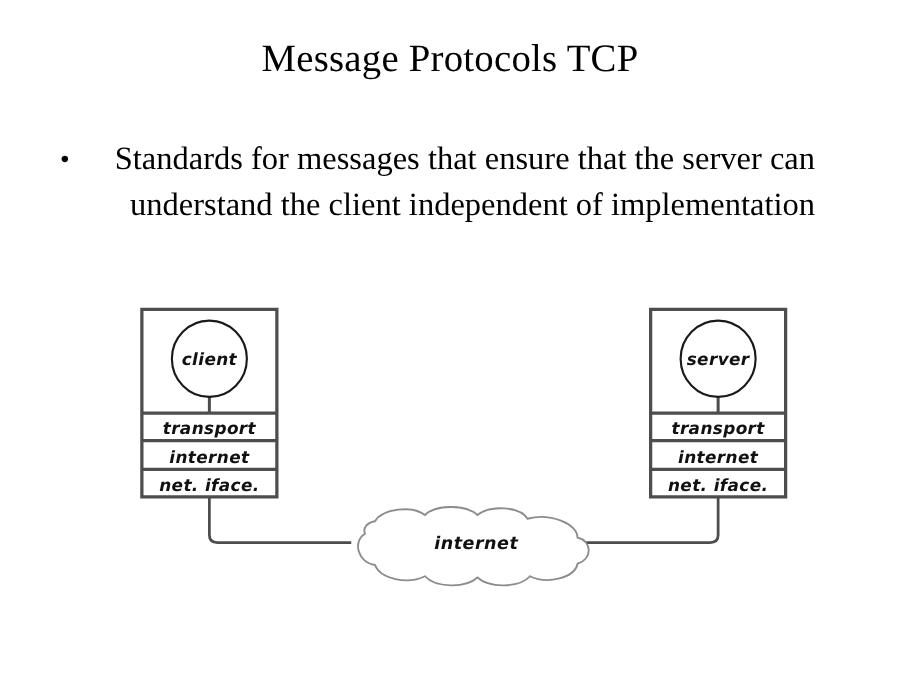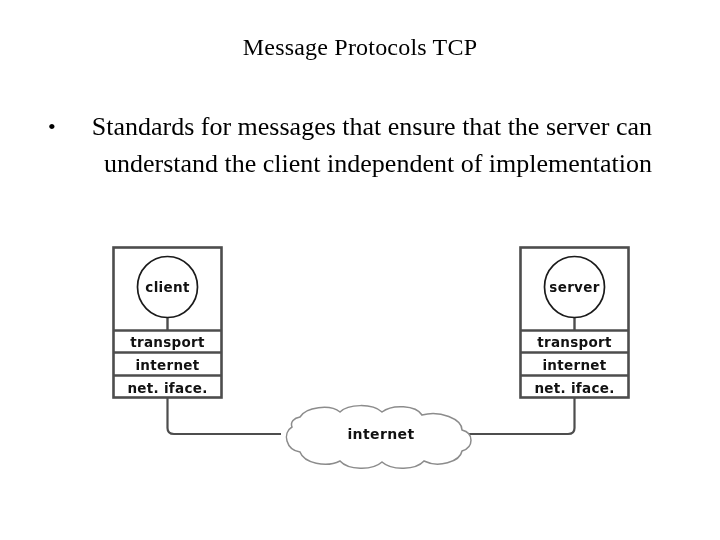--- a/index.html
+++ b/index.html
@@ -25,21 +25,21 @@
   }
 
   
   #slide-title {
     position: absolute;
     left: 0;
     top: 26px;
     width: 720px;
     text-align: center;
     font-family: "Liberation Serif", "DejaVu Serif", serif;
-    font-size: 24px;
+    font-size: 31px;
     line-height: 42px;
     font-weight: 400;
     letter-spacing: 0.2px;
     color: #000000;
     white-space: nowrap;
   }
 
   
   #body-list {
     position: absolute;
@@ -70,20 +70,21 @@
   }
 
   
   #diagram {
     position: absolute;
     left: 0;
     top: 0;
     width: 720px;
     height: 480px;
     pointer-events: none;
+    font-style: italic;
   }
   #diagram svg { display: block; }
 
   .host-frame {
     fill: none;
     stroke: #4d4d4d;
     stroke-width: 2.6;
   }
   .layer-line {
     stroke: #4d4d4d;

